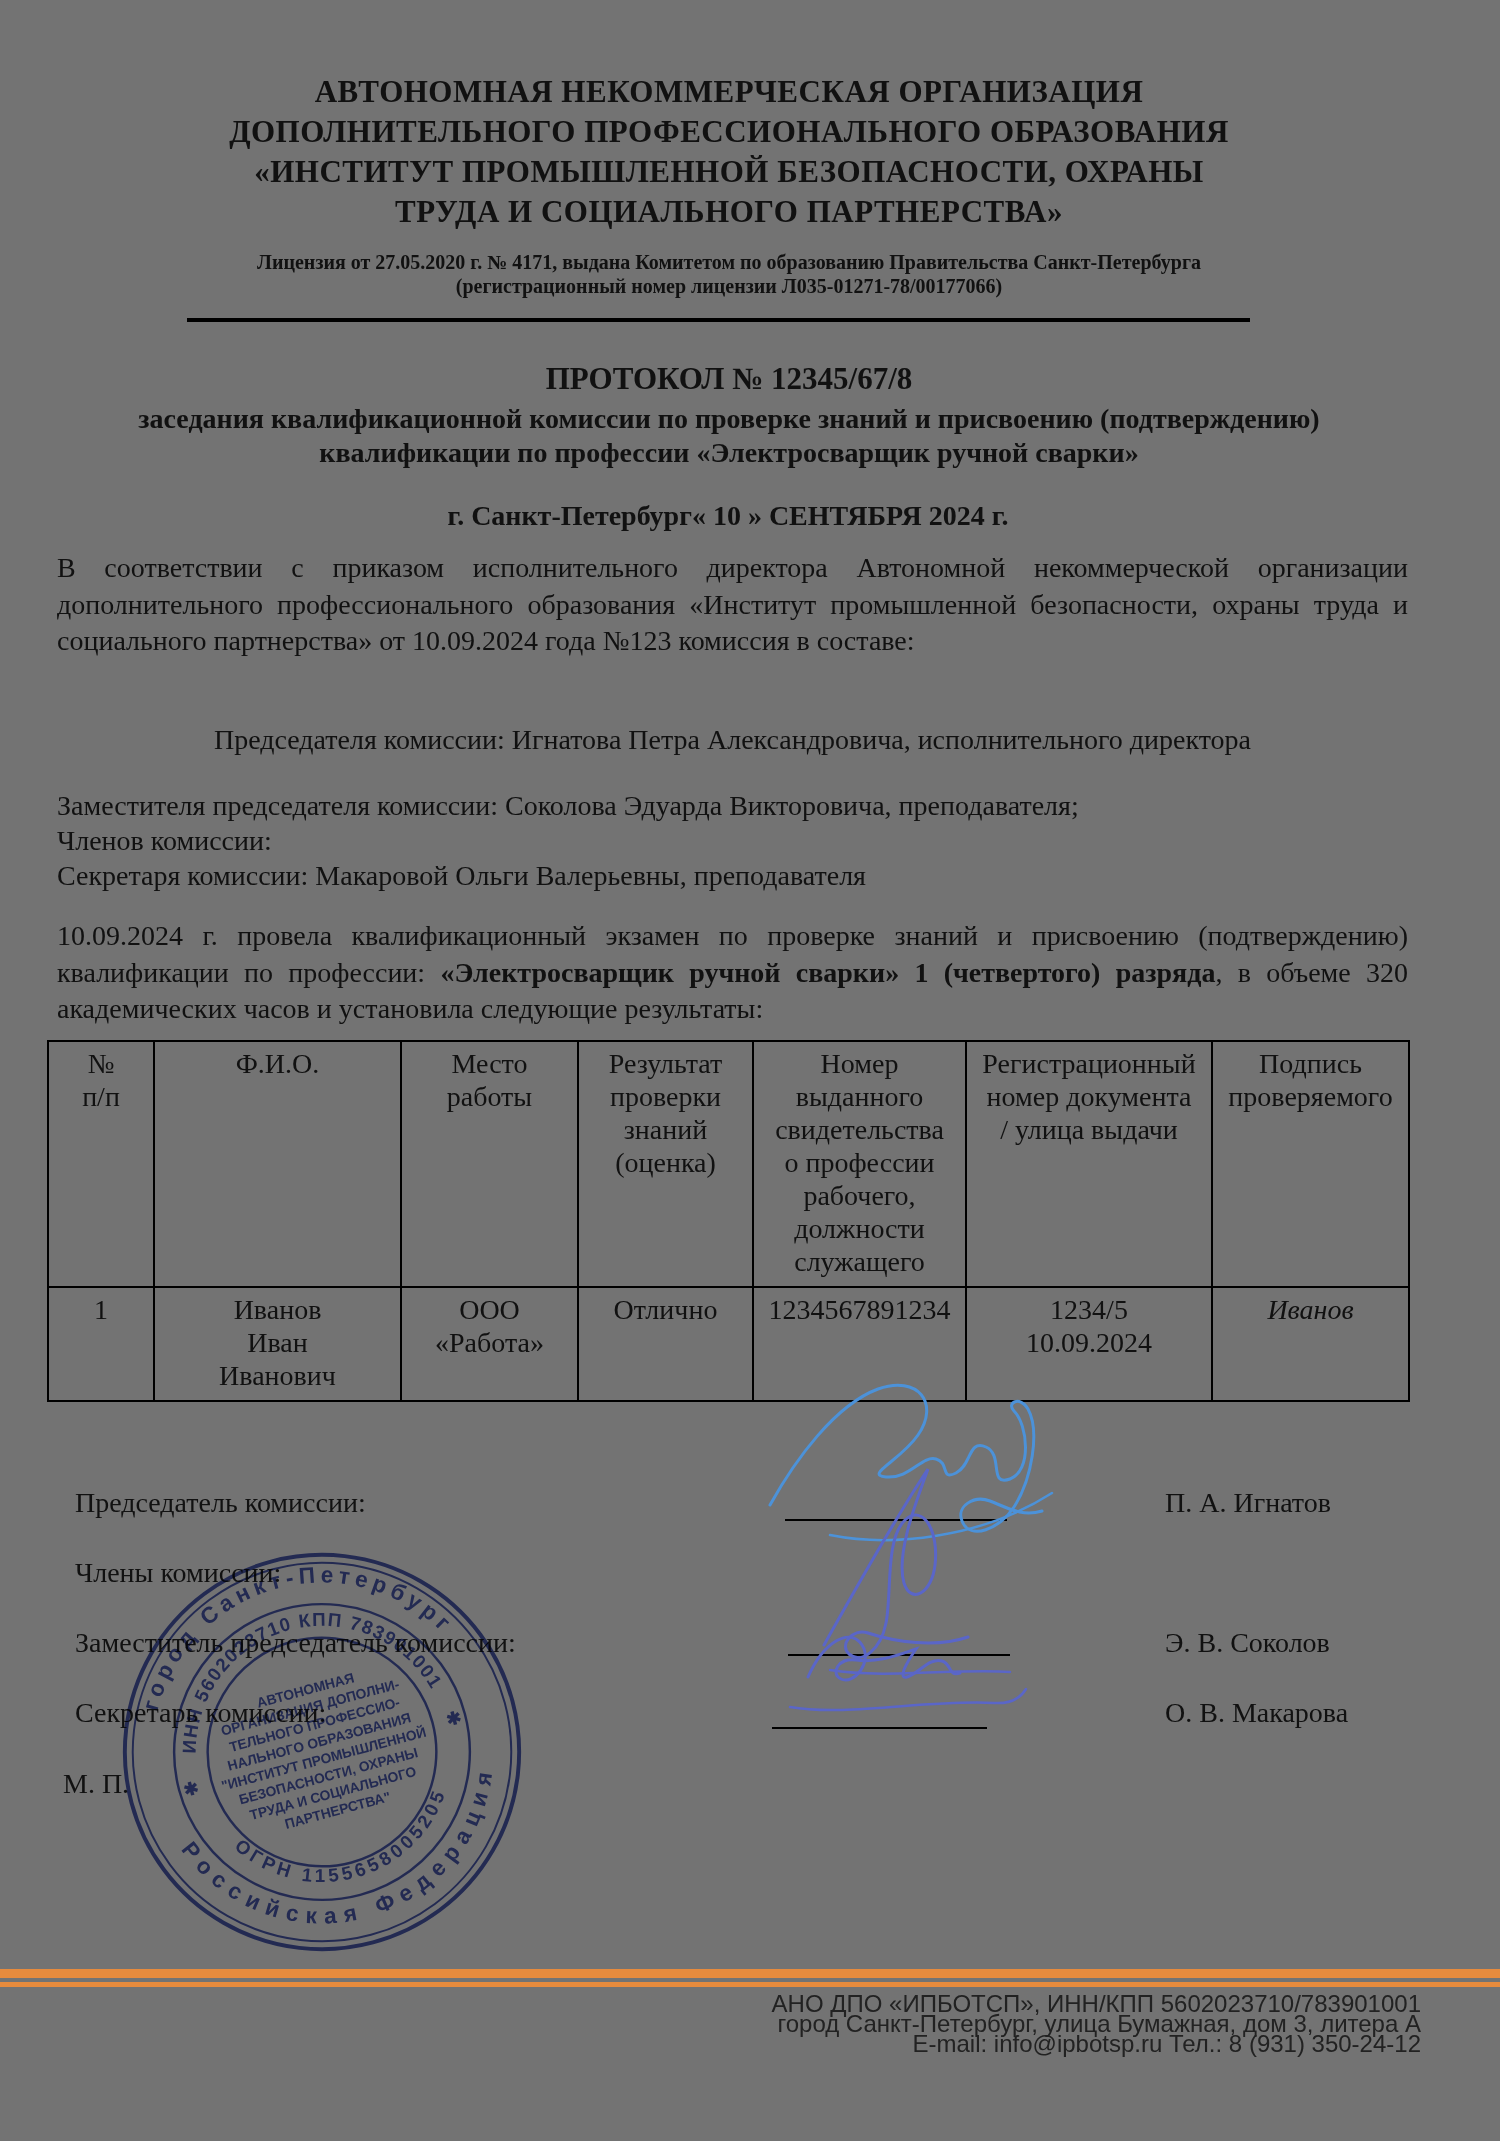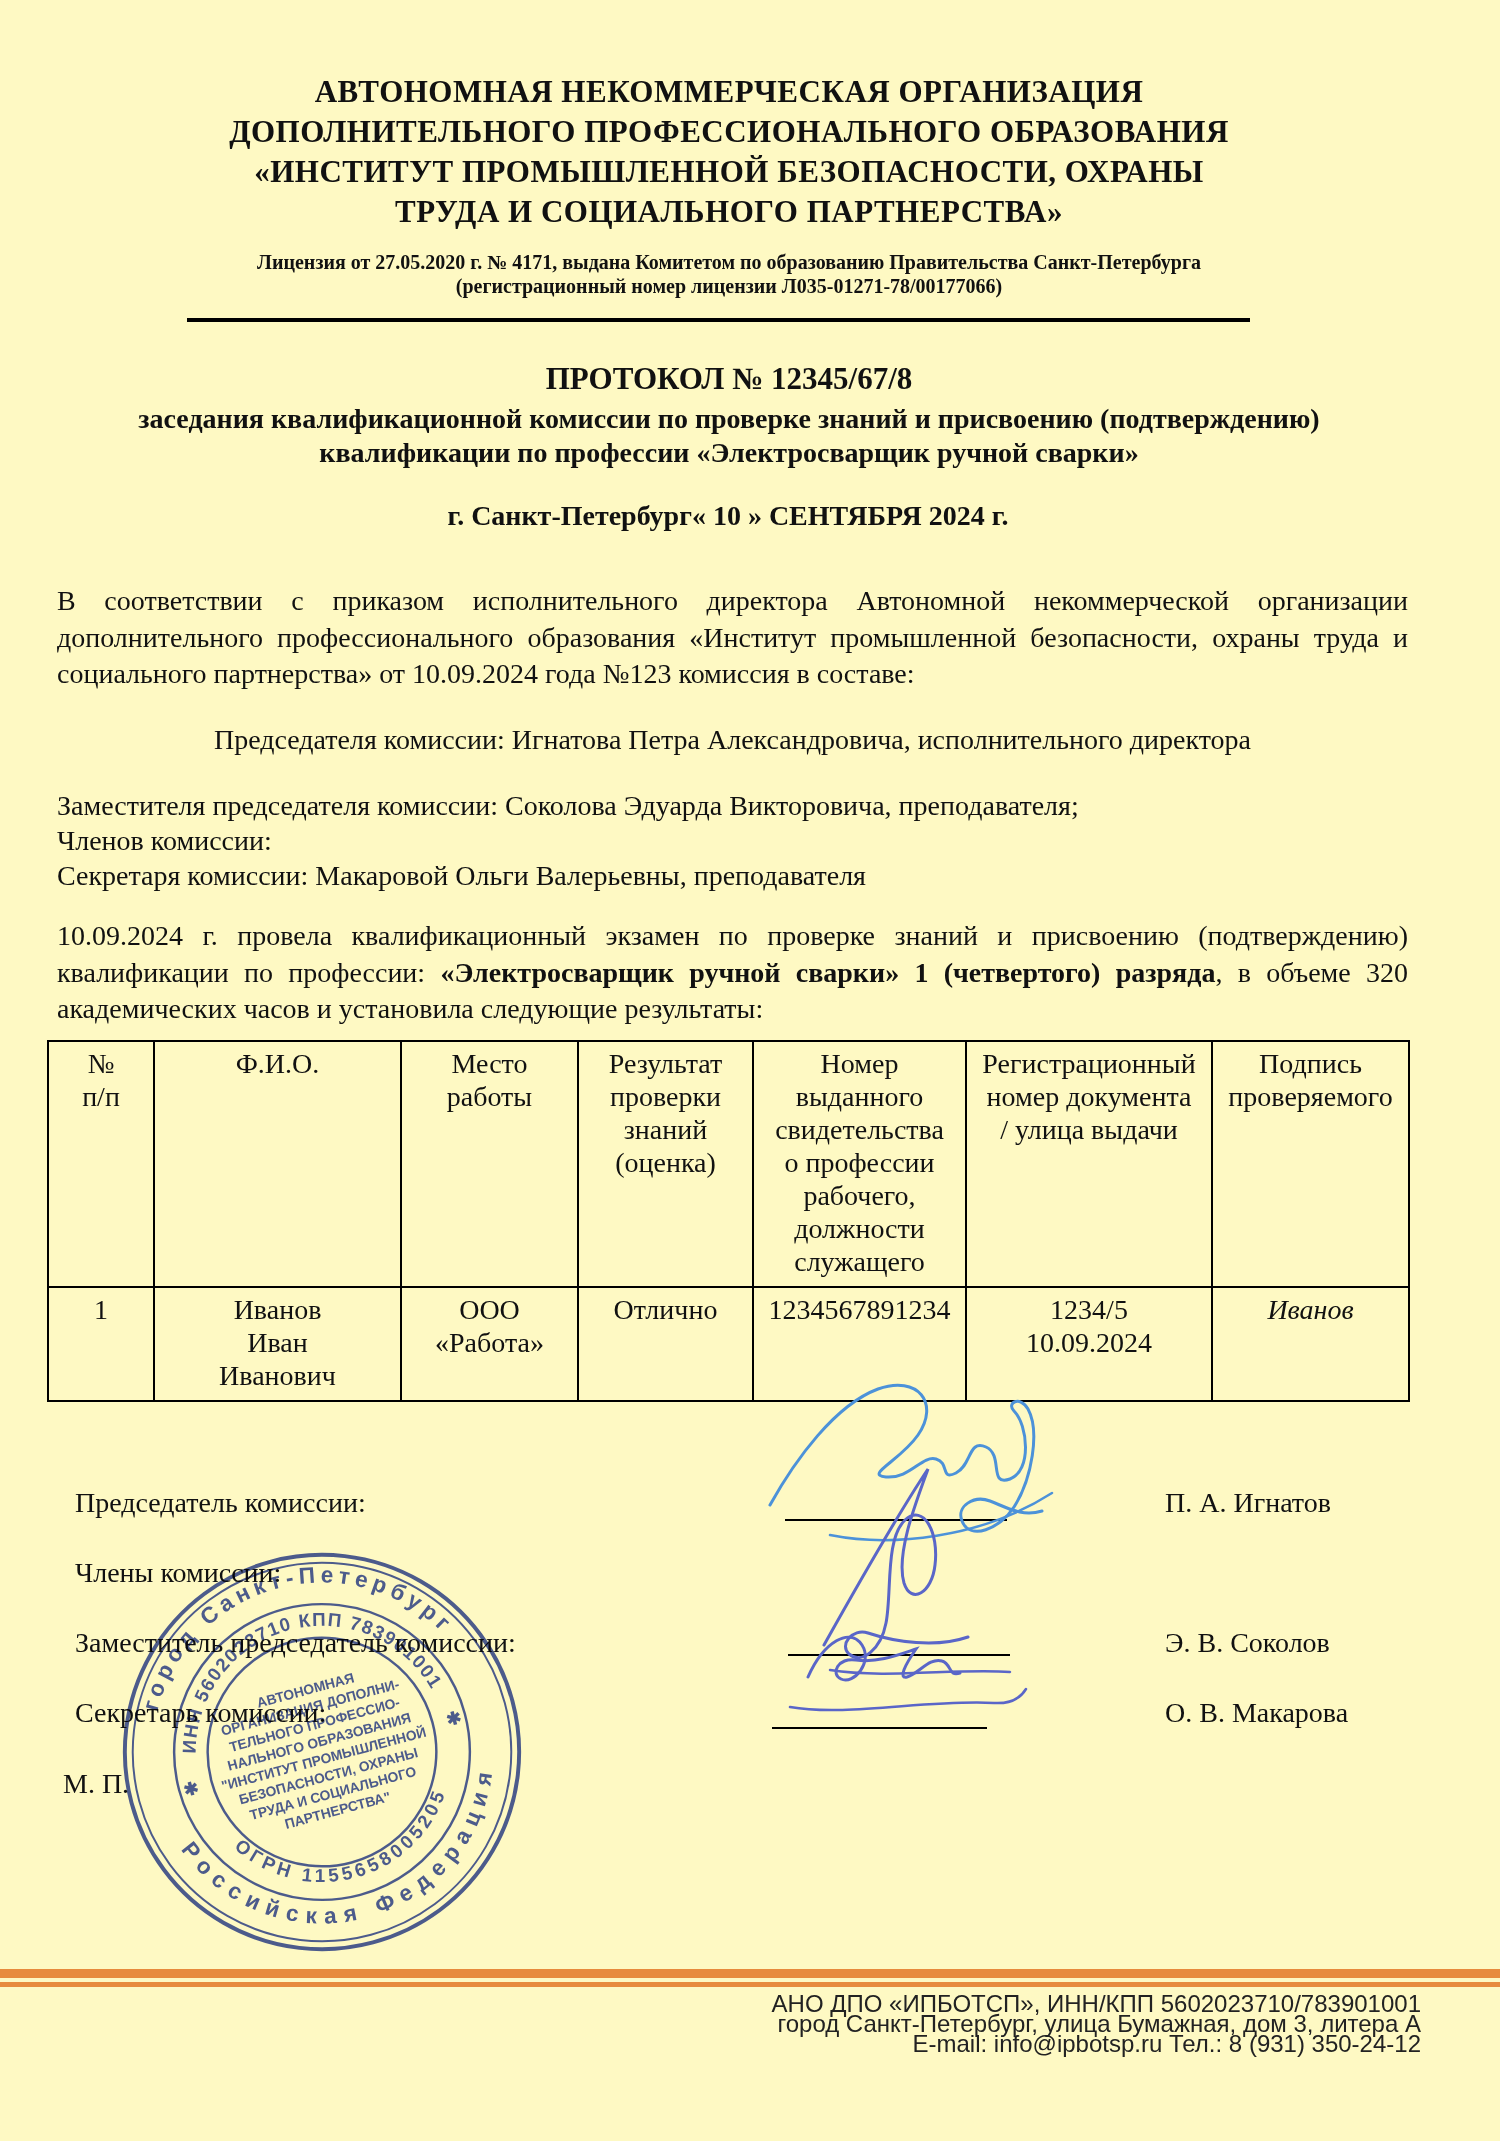--- a/index.html
+++ b/index.html
@@ -1,38 +1,38 @@
 <!DOCTYPE html>
 <html><head>
 <meta charset="utf-8">
 <style>
   html,body{margin:0;padding:0;background:#888;}
   .page{
     position:relative;
     width:1500px;height:2141px;
-    background:#fef9c3;
+    background:#737373;
     overflow:hidden;
     font-family:"Liberation Serif", serif;
     color:#111;
   }
   .abs{position:absolute;}
   .center-col{left:50px;width:1358px;text-align:center;}
   .pre{white-space:pre-line;}
 
   .org-name{top:72px;font-size:31px;font-weight:bold;line-height:40px;letter-spacing:.5px;}
   .license{top:250px;font-size:20px;font-weight:bold;line-height:24px;}
   .rule{top:318px;left:187px;width:1063px;height:4px;background:#000;}
   .title{top:360px;font-size:31px;font-weight:bold;line-height:38px;}
   .subtitle{top:402px;font-size:28px;font-weight:bold;line-height:34px;}
 
   .place-date{top:500px;left:68px;width:1320px;display:flex;justify-content:center;
     font-size:28px;font-weight:bold;}
 
   .para{left:57px;width:1351px;font-size:28px;line-height:36.5px;text-align:justify;margin:0;}
-  .p-intro{top:583px;font-family:Liberation Serif, serif;}
+  .p-intro{top:550px;font-family:Liberation Serif, serif;}
   .p-chair{top:722px;text-align:center;}
   .p-members{top:788px;line-height:35px;text-align:left;}
   .p-exam{top:918px;}
 
   table.results{
     top:1040px;left:47px;width:1361px;
     border-collapse:collapse;table-layout:fixed;
     font-size:28px;line-height:33px;
   }
   table.results td{

